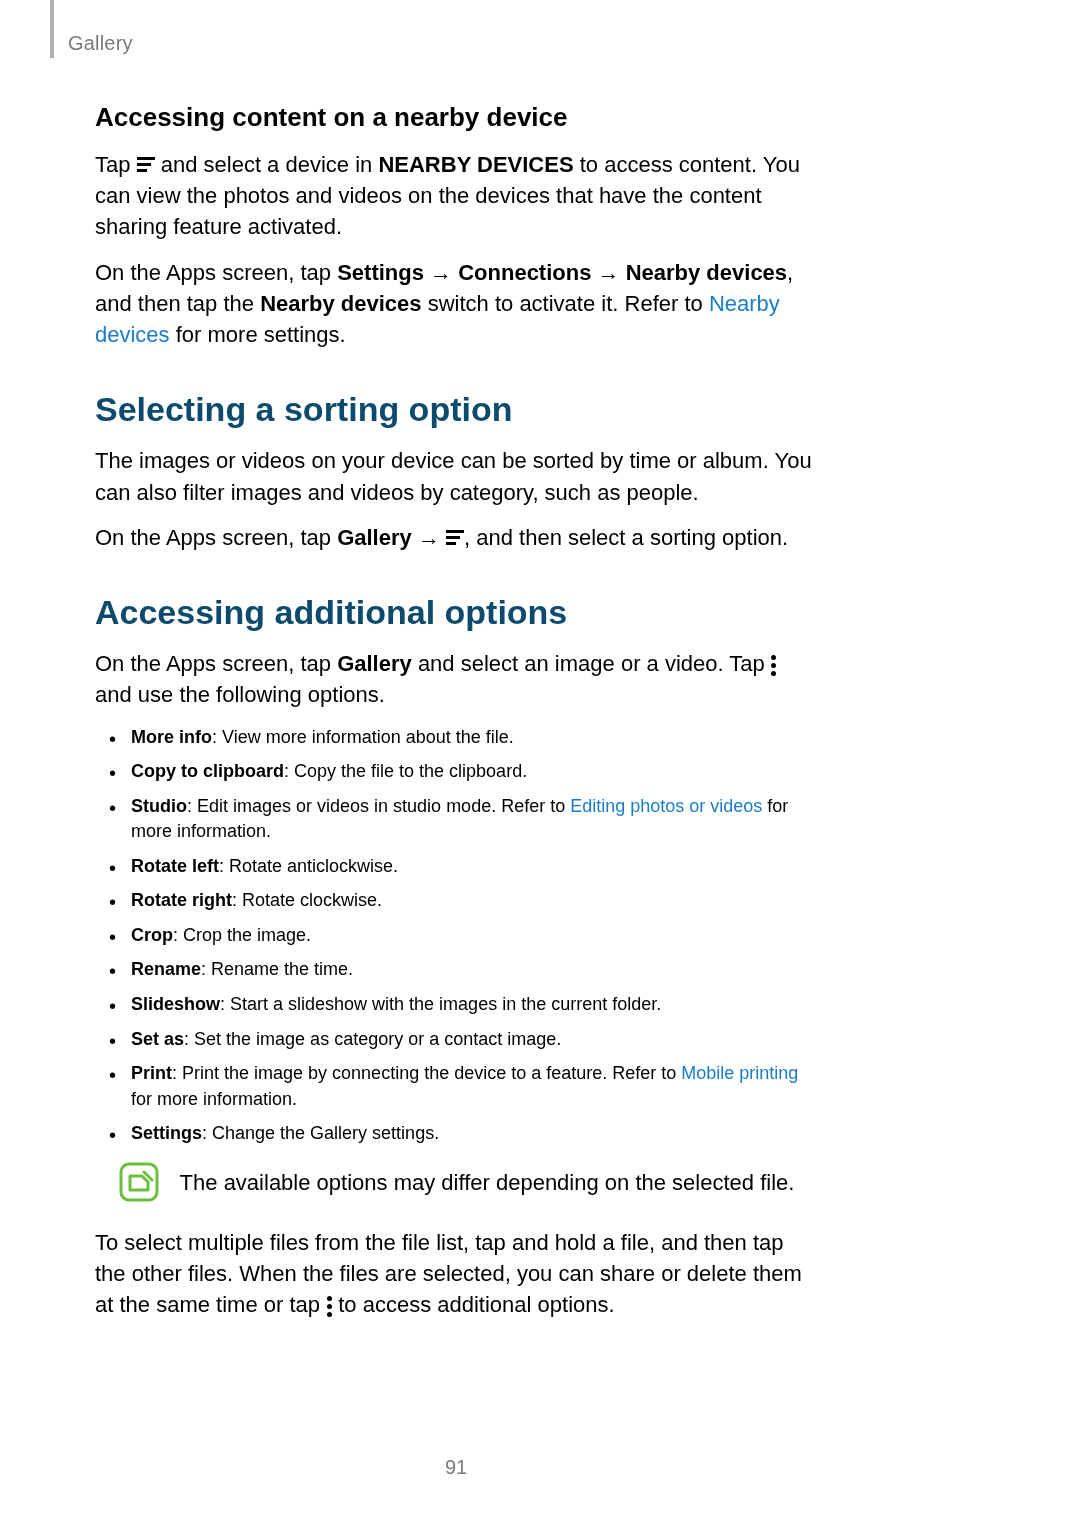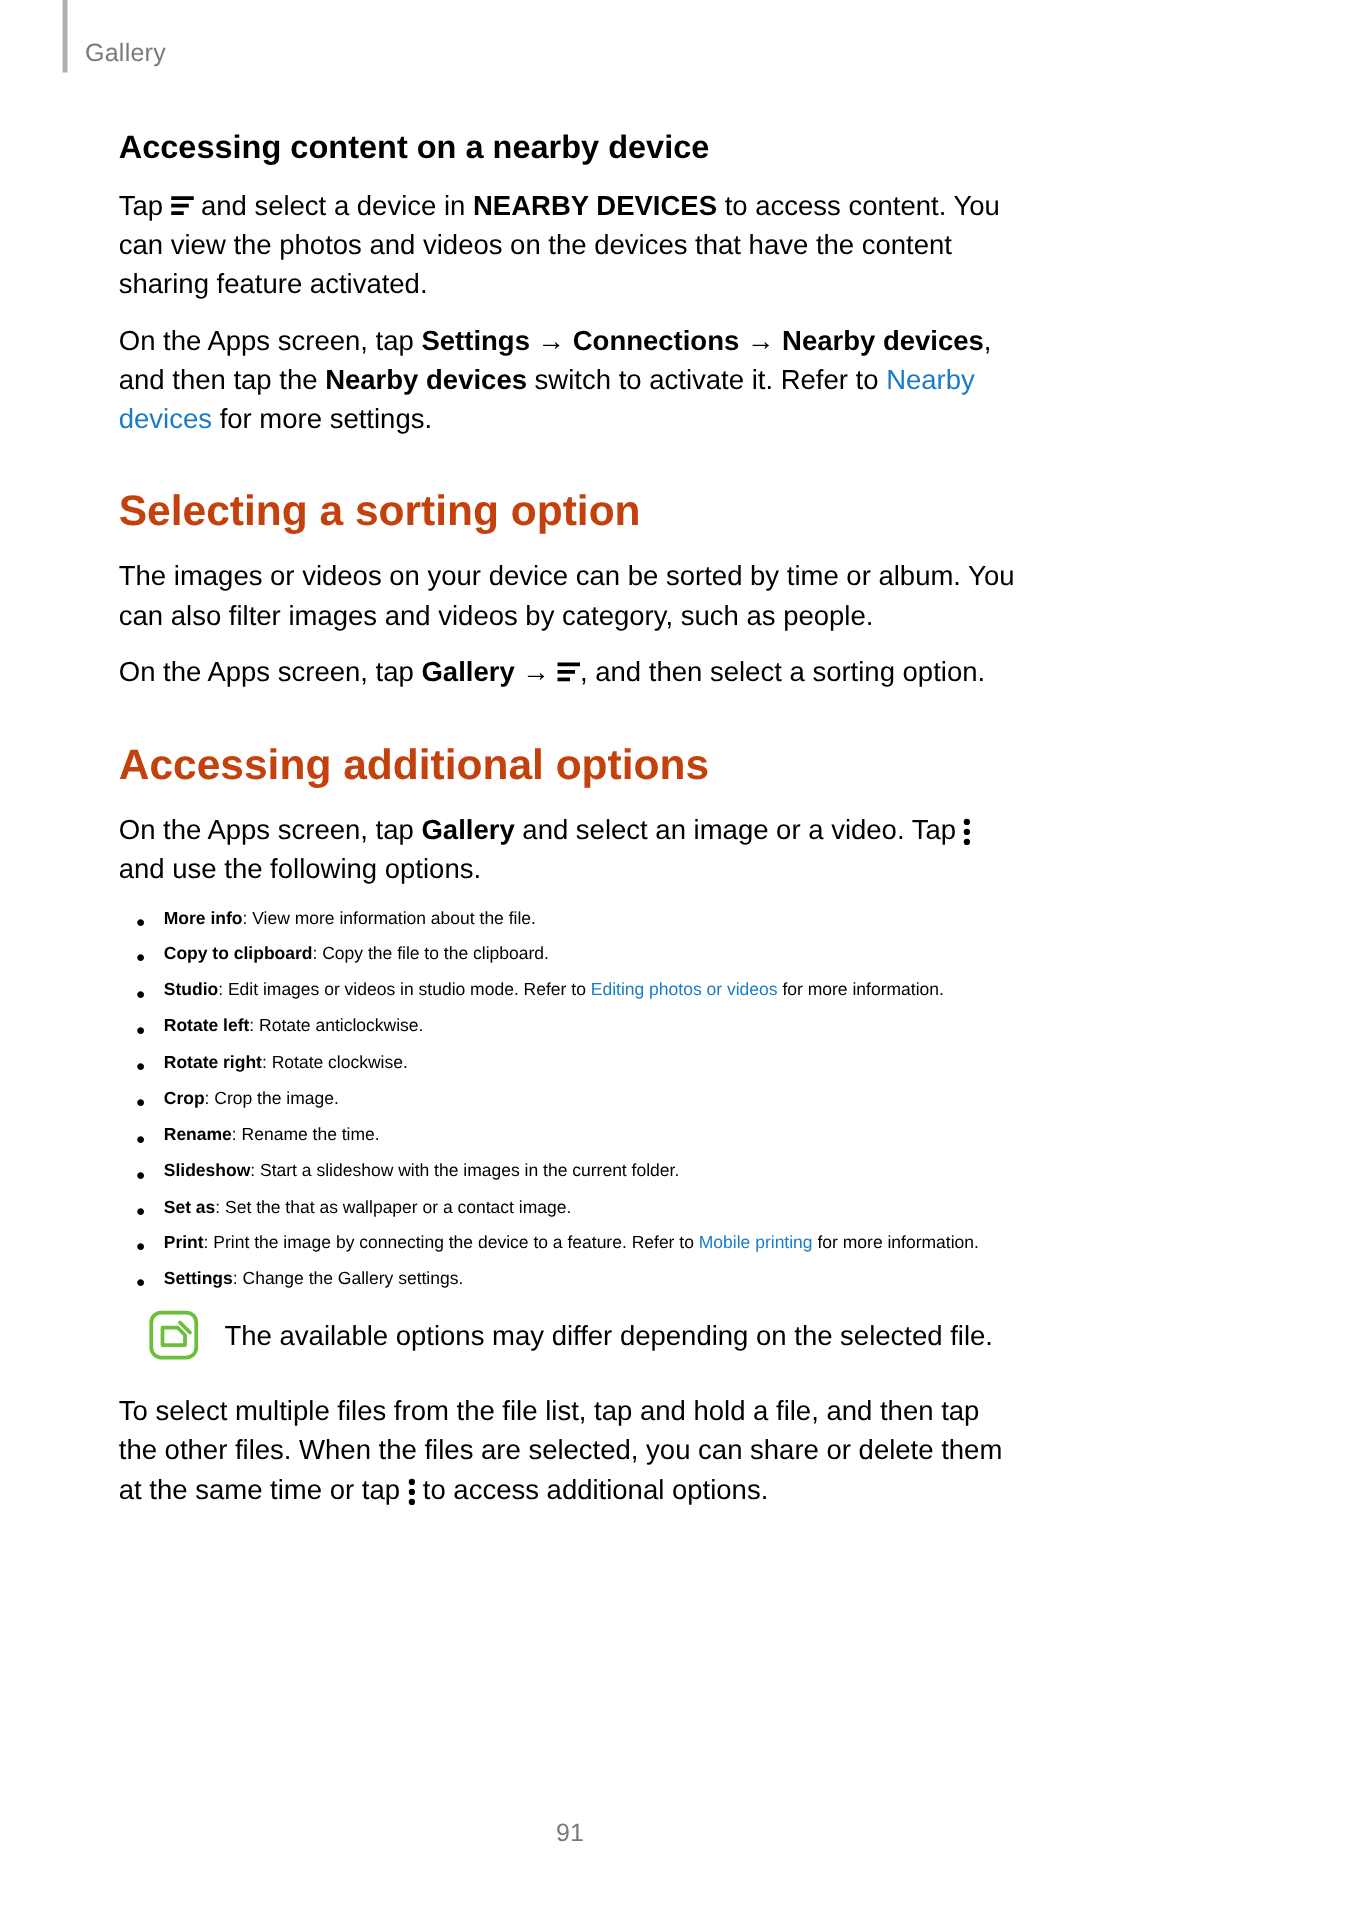--- a/index.html
+++ b/index.html
@@ -38,37 +38,37 @@
   h3 {
     font-size: 26px;
     font-weight: 700;
     margin: 0 0 16px 0;
     color: #000;
   }
   h2 {
     font-size: 34px;
     font-weight: 700;
     margin: 40px 0 16px 0;
-    color: #c2410c;
+    color: #0c4a6e;
   }
   p {
     font-size: 22px;
     line-height: 1.42;
     margin: 0 0 14px 0;
     color: #000;
   }
   ul {
     list-style: none;
     padding: 0;
     margin: 0 0 14px 0;
   }
   ul li {
     position: relative;
     padding-left: 36px;
-    font-size: 14px;
+    font-size: 18px;
     line-height: 1.42;
     margin-bottom: 9px;
   }
   ul li::before {
     content: "•";
     position: absolute;
     left: 14px;
     top: 0;
     color: #000;
     font-size: 20px;
@@ -169,21 +169,21 @@
 
     <ul>
       <li><span class="b">More info</span><span>: View more information about the file.</span></li>
       <li><span class="b">Copy to clipboard</span><span>: Copy the file to the clipboard.</span></li>
       <li><span class="b">Studio</span><span>: Edit images or videos in studio mode. Refer to </span><span class="link">Editing photos or videos</span><span> for more information.</span></li>
       <li><span class="b">Rotate left</span><span>: Rotate anticlockwise.</span></li>
       <li><span class="b">Rotate right</span><span>: Rotate clockwise.</span></li>
       <li><span class="b">Crop</span><span>: Crop the image.</span></li>
       <li><span class="b">Rename</span><span>: Rename the time.</span></li>
       <li><span class="b">Slideshow</span><span>: Start a slideshow with the images in the current folder.</span></li>
-      <li><span class="b">Set as</span><span>: Set the that as wallpaper or a contact image.</span></li>
+      <li><span class="b">Set as</span><span>: Set the image as category or a contact image.</span></li>
       <li><span class="b">Print</span><span>: Print the image by connecting the device to a feature. Refer to </span><span class="link">Mobile printing</span><span> for more information.</span></li>
       <li><span class="b">Settings</span><span>: Change the Gallery settings.</span></li>
     </ul>
 
     <div class="note-row">
       <div class="note-icon">
         <svg viewBox="0 0 42 42" width="42" height="42">
           <rect x="3" y="3" width="36" height="36" rx="8" ry="8" fill="none" stroke="#6bbf3a" stroke-width="3"></rect>
           <path d="M12 29 L12 15 L24 15 L30 21 L30 29 Z" fill="none" stroke="#6bbf3a" stroke-width="3" stroke-linejoin="round"></path>
           <path d="M26 11 L34 19" stroke="#6bbf3a" stroke-width="3" stroke-linecap="round"></path>

